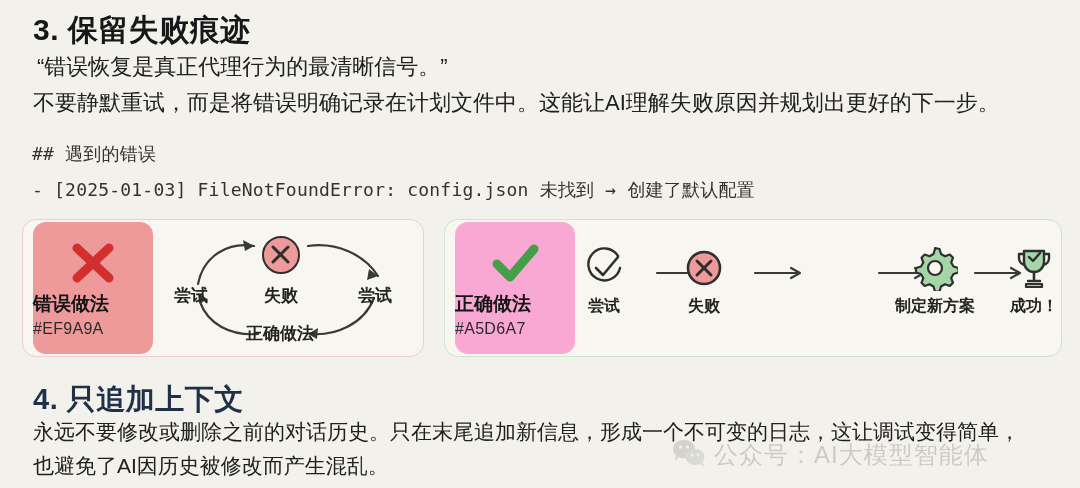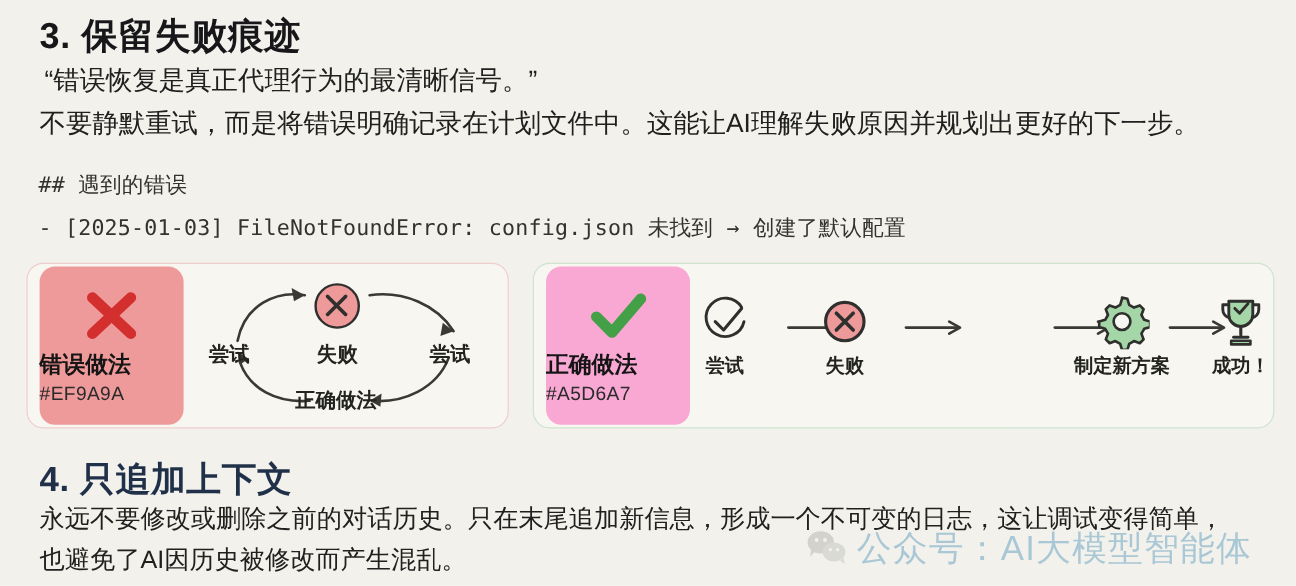--- a/index.html
+++ b/index.html
@@ -101,21 +101,21 @@
   .a2{left:178px;}
   .a3{left:302px;}
   .a4{left:398px;}
 
   
   .wm{
     position:absolute;left:672px;top:438px;
     display:flex;align-items:center;gap:8px;
     opacity:.30;pointer-events:none;
   }
-  .wm-text{font-size:29px;color:#0369a1;letter-spacing:1px;white-space:nowrap;text-align:right;}
+  .wm-text{font-size:24px;color:#737373;letter-spacing:1px;white-space:nowrap;text-align:right;}
 </style>
 </head>
 <body>
 
 <div class="page">
 
   <div class="h-sec3">3. 保留失败痕迹</div>
   <div class="quote">“错误恢复是真正代理行为的最清晰信号。”</div>
   <div class="para3">不要静默重试，而是将错误明确记录在计划文件中。这能让AI理解失败原因并规划出更好的下一步。</div>
 

